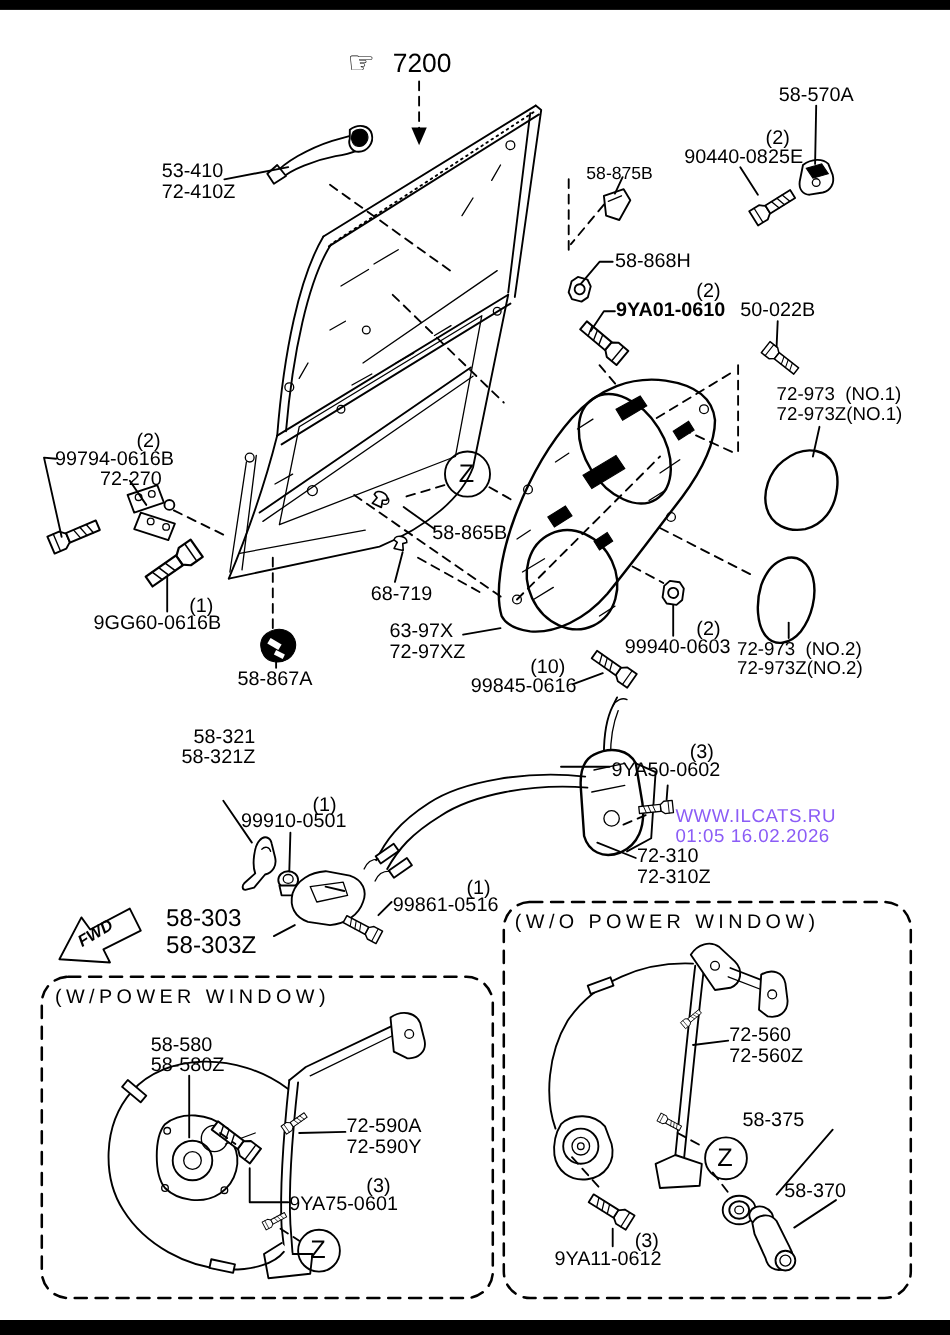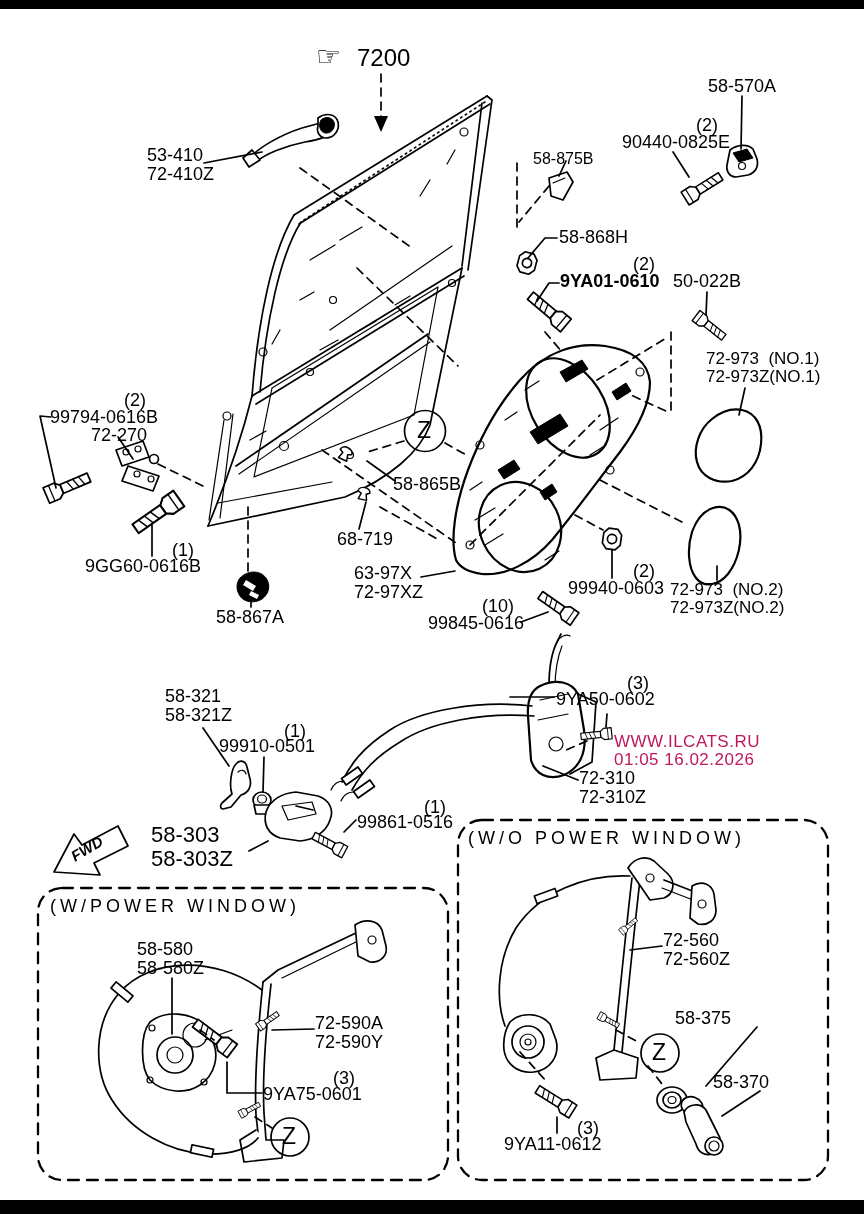--- a/index.html
+++ b/index.html
@@ -375,26 +375,26 @@
       <div class="label" style="left: 337px; top: 530px; font-size: 18px;"><div>68-719</div></div>
       <div class="label" style="left: 172px; top: 541px; font-size: 18px;"><div>(1)</div></div>
       <div class="label" style="left: 85px; top: 557px; font-size: 18px;"><div>9GG60-0616B</div></div>
       <div class="label" style="left: 216px; top: 608px; font-size: 18px;"><div>58-867A</div></div>
       <div class="label" style="left: 354px; top: 564px; font-size: 18px;"><div>63-97X</div><div>72-97XZ</div></div>
       <div class="label" style="left: 633px; top: 562px; font-size: 18px;"><div>(2)</div></div>
       <div class="label" style="left: 568px; top: 579px; font-size: 18px;"><div>99940-0603</div></div>
       <div class="label" style="left: 670px; top: 581px; font-size: 17px;"><div>72-973  (NO.2)</div><div>72-973Z(NO.2)</div></div>
       <div class="label" style="left: 482px; top: 597px; font-size: 18px;"><div>(10)</div></div>
       <div class="label" style="left: 428px; top: 614px; font-size: 18px;"><div>99845-0616</div></div>
-      <div class="label" style="left: 165px; top: 687px; font-size: 18px;"><div>58-321</div><div>58-321Z</div></div>
+      <div class="label" style="left: 165px; top: 660px; font-size: 18px; text-align: right;"><div>58-321</div><div>58-321Z</div></div>
       <div class="label" style="left: 284px; top: 722px; font-size: 18px;"><div>(1)</div></div>
       <div class="label" style="left: 219px; top: 737px; font-size: 18px;"><div>99910-0501</div></div>
       <div class="label" style="left: 627px; top: 674px; font-size: 18px;"><div>(3)</div></div>
       <div class="label" style="left: 556px; top: 690px; font-size: 18px;"><div>9YA50-0602</div></div>
-      <div class="label" style="left: 614px; top: 733px; font-size: 17px; color: #be185d; letter-spacing: 0.5px;"><div>WWW.ILCATS.RU</div><div>01:05 16.02.2026</div></div>
+      <div class="label" style="left: 614px; top: 733px; font-size: 17px; color: #8b5cf6; letter-spacing: 0.5px;"><div>WWW.ILCATS.RU</div><div>01:05 16.02.2026</div></div>
       <div class="label" style="left: 579px; top: 769px; font-size: 18px;"><div>72-310</div><div>72-310Z</div></div>
       <div class="label" style="left: 151px; top: 823px; font-size: 22px;"><div>58-303</div><div>58-303Z</div></div>
       <div class="label" style="left: 424px; top: 798px; font-size: 18px;"><div>(1)</div></div>
       <div class="label" style="left: 357px; top: 813px; font-size: 18px;"><div>99861-0516</div></div>
       <div class="label" style="left: 70px; top: 841px; font-size: 15px; transform: rotate(-31deg); font-style: italic; font-weight: bold;"><div>FWD</div></div>
       <div class="label" style="left: 50px; top: 897px; font-size: 18px; letter-spacing: 4px;"><div>(W/POWER WINDOW)</div></div>
       <div class="label" style="left: 137px; top: 940px; font-size: 18px;"><div>58-580</div><div>58-580Z</div></div>
       <div class="label" style="left: 315px; top: 1014px; font-size: 18px;"><div>72-590A</div><div>72-590Y</div></div>
       <div class="label" style="left: 333px; top: 1069px; font-size: 18px;"><div>(3)</div></div>
       <div class="label" style="left: 263px; top: 1085px; font-size: 18px;"><div>9YA75-0601</div></div>

